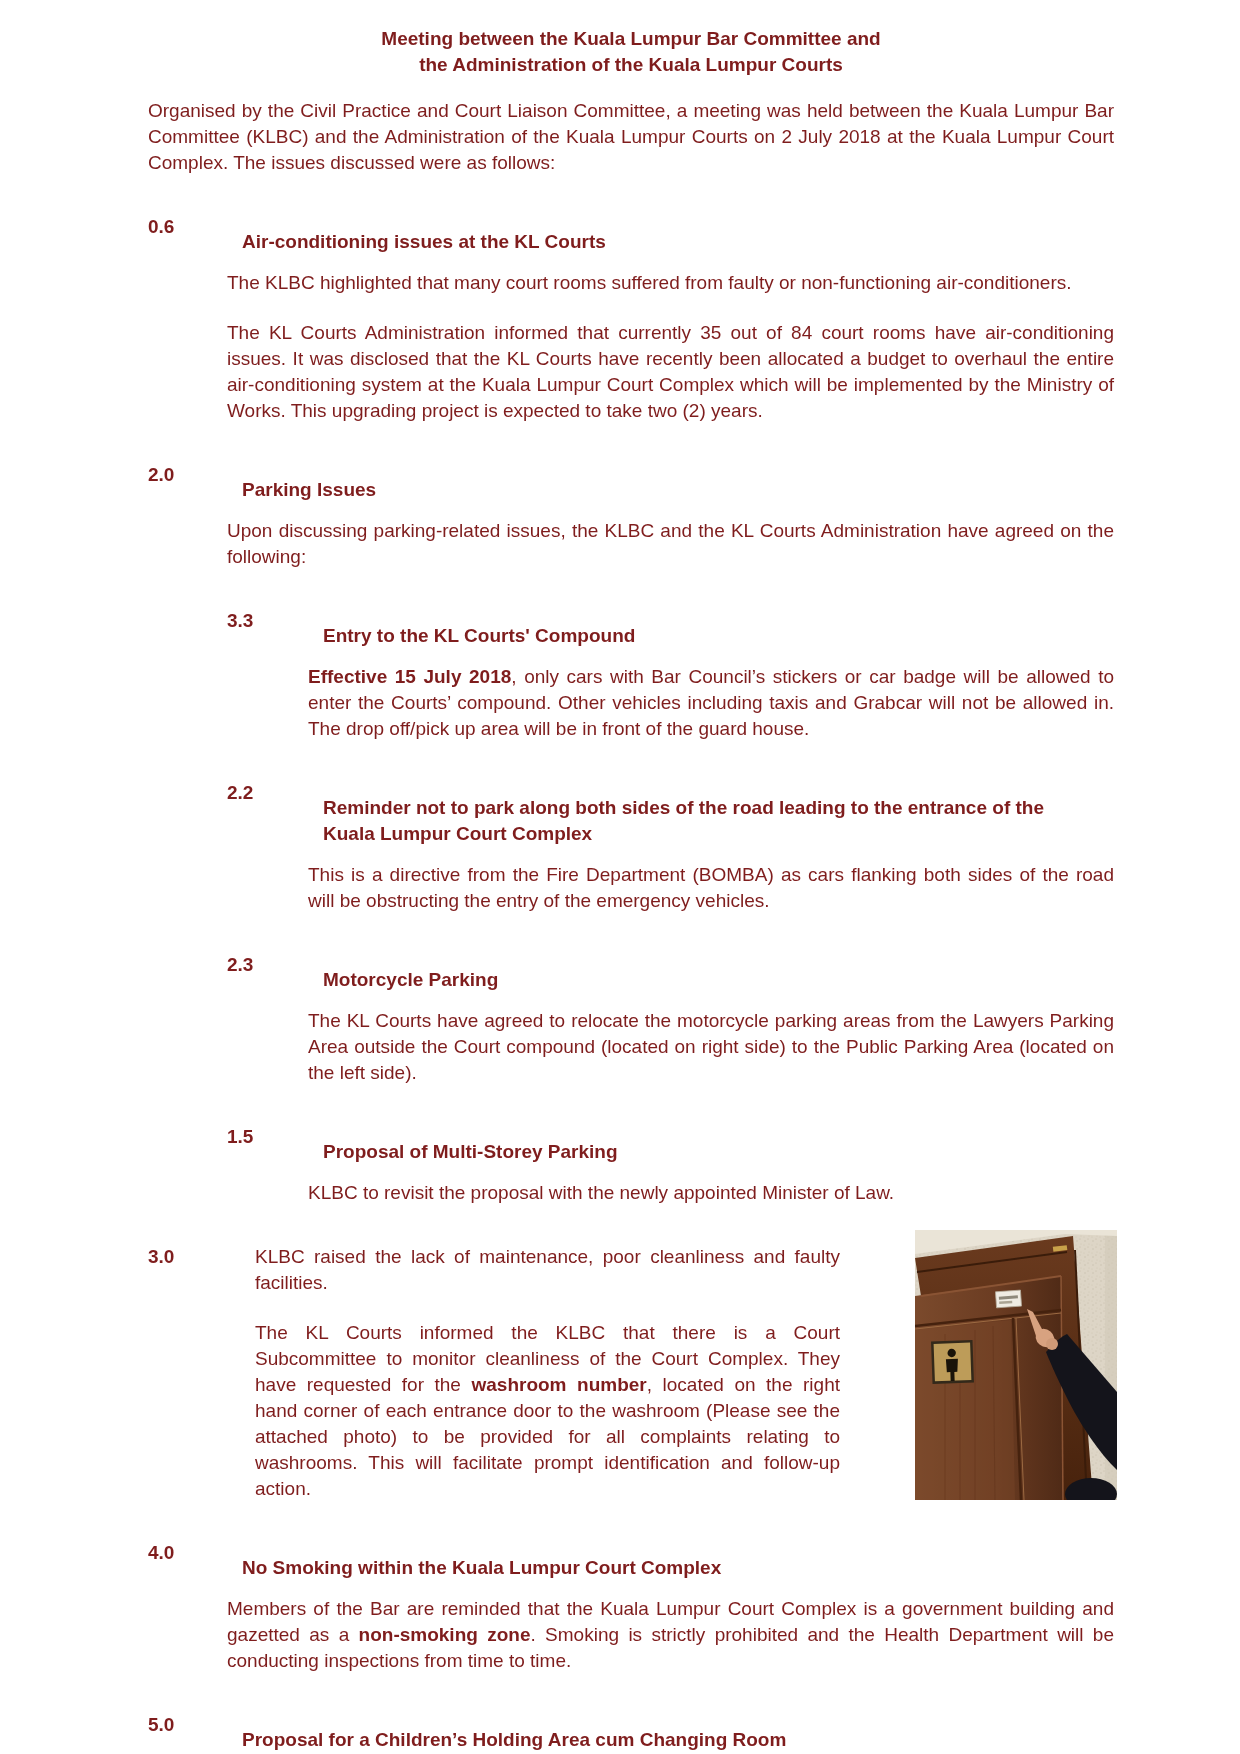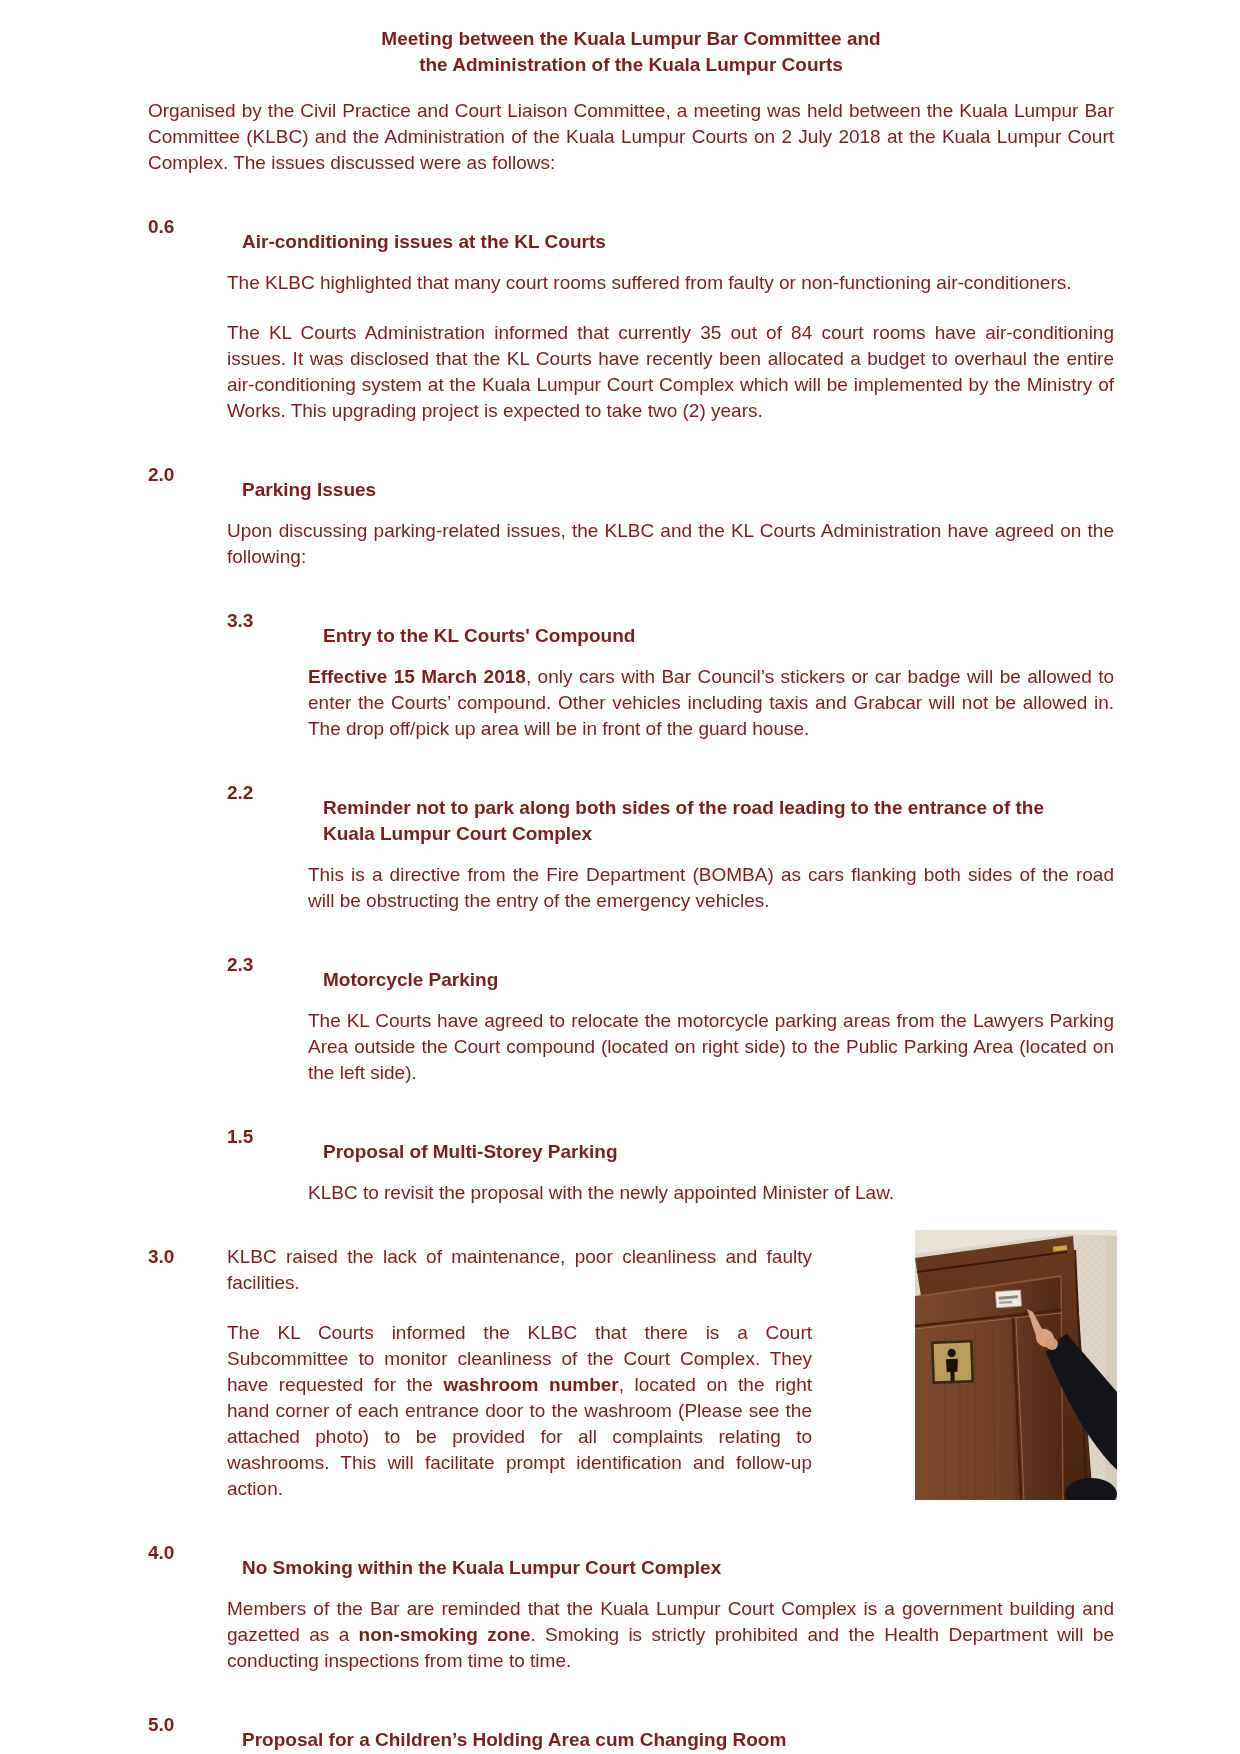--- a/index.html
+++ b/index.html
@@ -15,21 +15,21 @@
   .para + .para{margin-top:24px;}
   .sec{display:flex;margin-top:38px;}
   .secnum{width:79px;flex:none;font-weight:bold;}
   .seccontent{flex:1;min-width:0;}
   .sub{display:flex;margin-top:38px;}
   .subnum{width:81px;flex:none;font-weight:bold;}
   .subcontent{flex:1;min-width:0;}
   .h{font-weight:bold;margin:15px;}
   .b{font-weight:bold;}
   .s3body{position:relative;}
-  .s3body .para{width:585px;}
+  .s3body .para{width:585px;margin-left:28px;}
   .photo{
     position:absolute;left:688px;top:-14px;width:202px;height:270px;
     overflow:hidden;
   }
   .photo svg{display:block;}
 </style>
 </head>
 <body>
 
 <div class="page">
@@ -53,21 +53,21 @@
   <div class="sec">
     <div class="secnum">2.0</div>
     <div class="seccontent">
       <p class="h">Parking Issues</p>
       <p class="just para"><span>Upon discussing parking-related issues, the KLBC and the KL Courts Administration have agreed on the following:</span></p>
 
       <div class="sub">
         <div class="subnum">3.3</div>
         <div class="subcontent">
           <p class="h">Entry to the KL Courts' Compound</p>
-          <p class="just para"><span class="b">Effective 15 March 2018</span><span>, only cars with Bar Council’s stickers or car badge will be allowed to enter the Courts’ compound. Other vehicles including taxis and Grabcar will not be allowed in. The drop off/pick up area will be in front of the guard house.</span></p>
+          <p class="just para"><span class="b">Effective 15 July 2018</span><span>, only cars with Bar Council’s stickers or car badge will be allowed to enter the Courts’ compound. Other vehicles including taxis and Grabcar will not be allowed in. The drop off/pick up area will be in front of the guard house.</span></p>
         </div>
       </div>
 
       <div class="sub">
         <div class="subnum">2.2</div>
         <div class="subcontent">
           <p class="h">Reminder not to park along both sides of the road leading to the entrance of the Kuala Lumpur Court Complex</p>
           <p class="just para"><span>This is a directive from the Fire Department (BOMBA) as cars flanking both sides of the road will be obstructing the entry of the emergency vehicles.</span></p>
         </div>
       </div>

